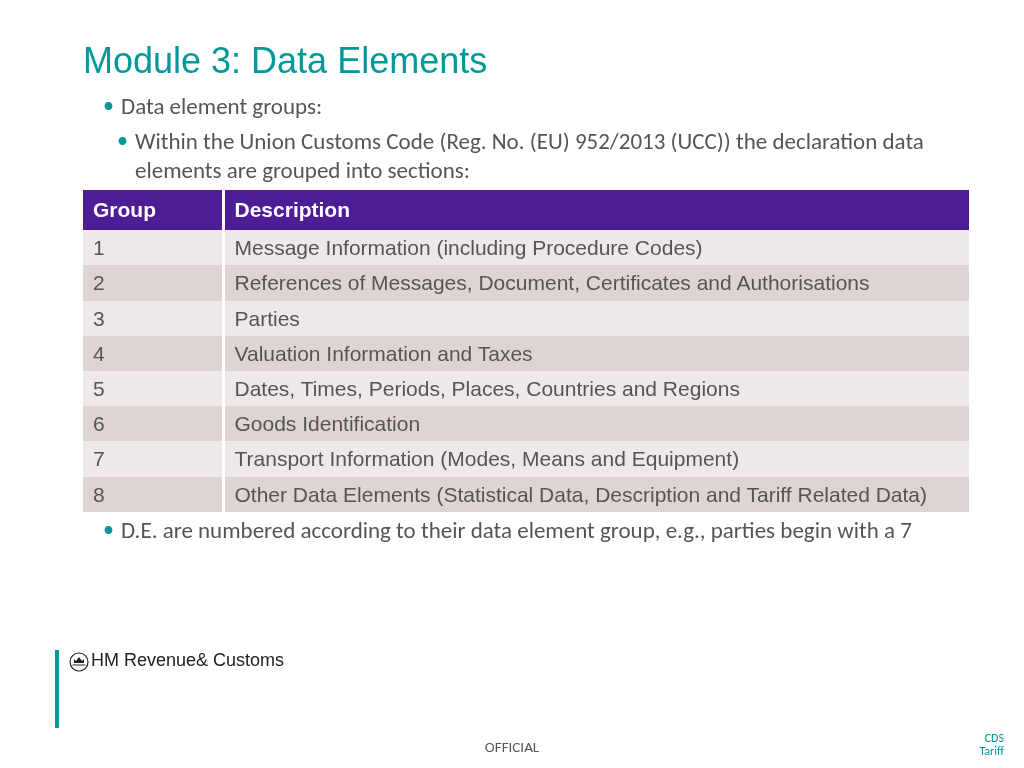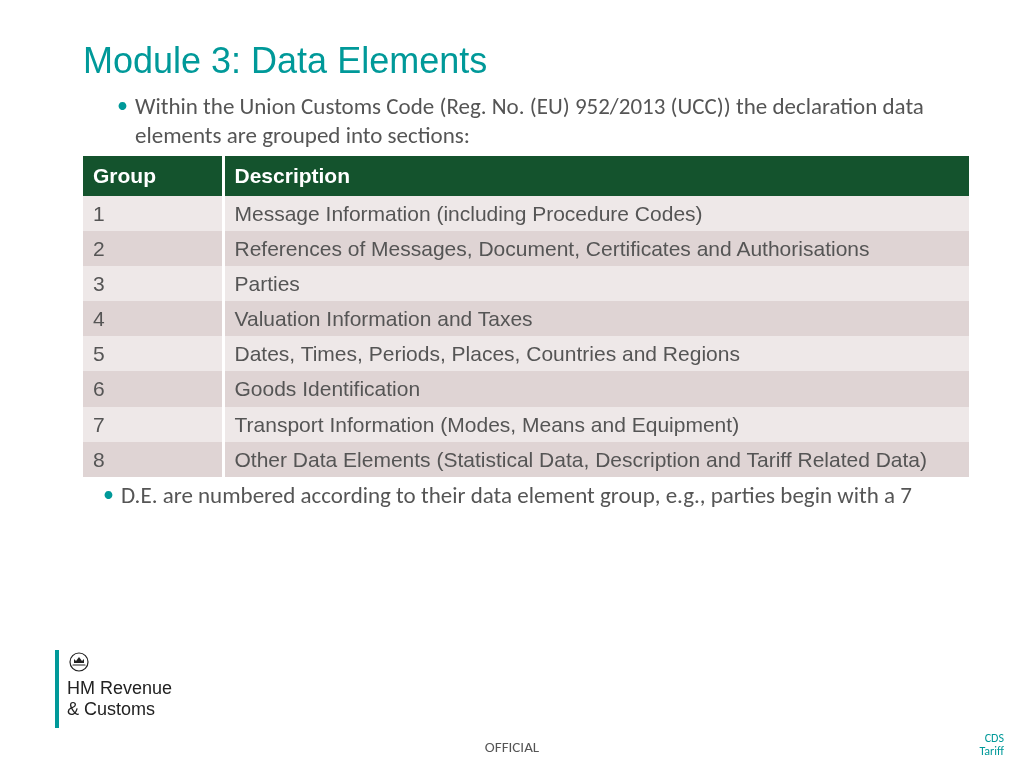--- a/index.html
+++ b/index.html
@@ -38,21 +38,21 @@
     top: 0;
   }
   .indent { margin-left: 14px; }
   table {
     width: 100%;
     border-collapse: collapse;
     margin: 6px 0 4px 0;
     font-family: Arial, sans-serif;
   }
   th {
-    background: #14532d;
+    background: #4c1d95;
     color: #fff;
     text-align: left;
     padding: 8px 10px;
     font-weight: bold;
     font-size: 21px;
   }
   th.col-group { width: 140px; border-right: 3px solid #fff; }
   td {
     padding: 5px 10px;
     font-size: 21px;
@@ -69,21 +69,21 @@
     bottom: 40px;
     display: flex;
     align-items: flex-start;
   }
   .logo-bar {
     width: 4px;
     height: 78px;
     background: #009999;
     margin-right: 8px;
   }
-  .logo-inner { display: flex; flex-direction: column; }
+  .logo-inner { display: flex; flex-direction: row; }
   .crown-icon { margin-bottom: 2px; }
   .logo-text {
     font-family: Arial, sans-serif;
     font-size: 18px;
     color: #222;
     line-height: 1.15;
   }
   .official {
     position: absolute;
     bottom: 12px;
@@ -105,20 +105,21 @@
     word-break: break-word;
   }
 </style>
 </head>
 <body>
 
 <div class="slide">
   <h1 class="title">Module 3: Data Elements</h1>
 
   <ul class="bullets">
+    <li>Data element groups:</li>
     <li class="indent">Within the Union Customs Code (Reg. No. (EU) 952/2013 (UCC)) the declaration data elements are grouped into sections:</li>
   </ul>
 
   <table>
     <thead>
       <tr>
         <th class="col-group">Group</th>
         <th>Description</th>
       </tr>
     </thead>

